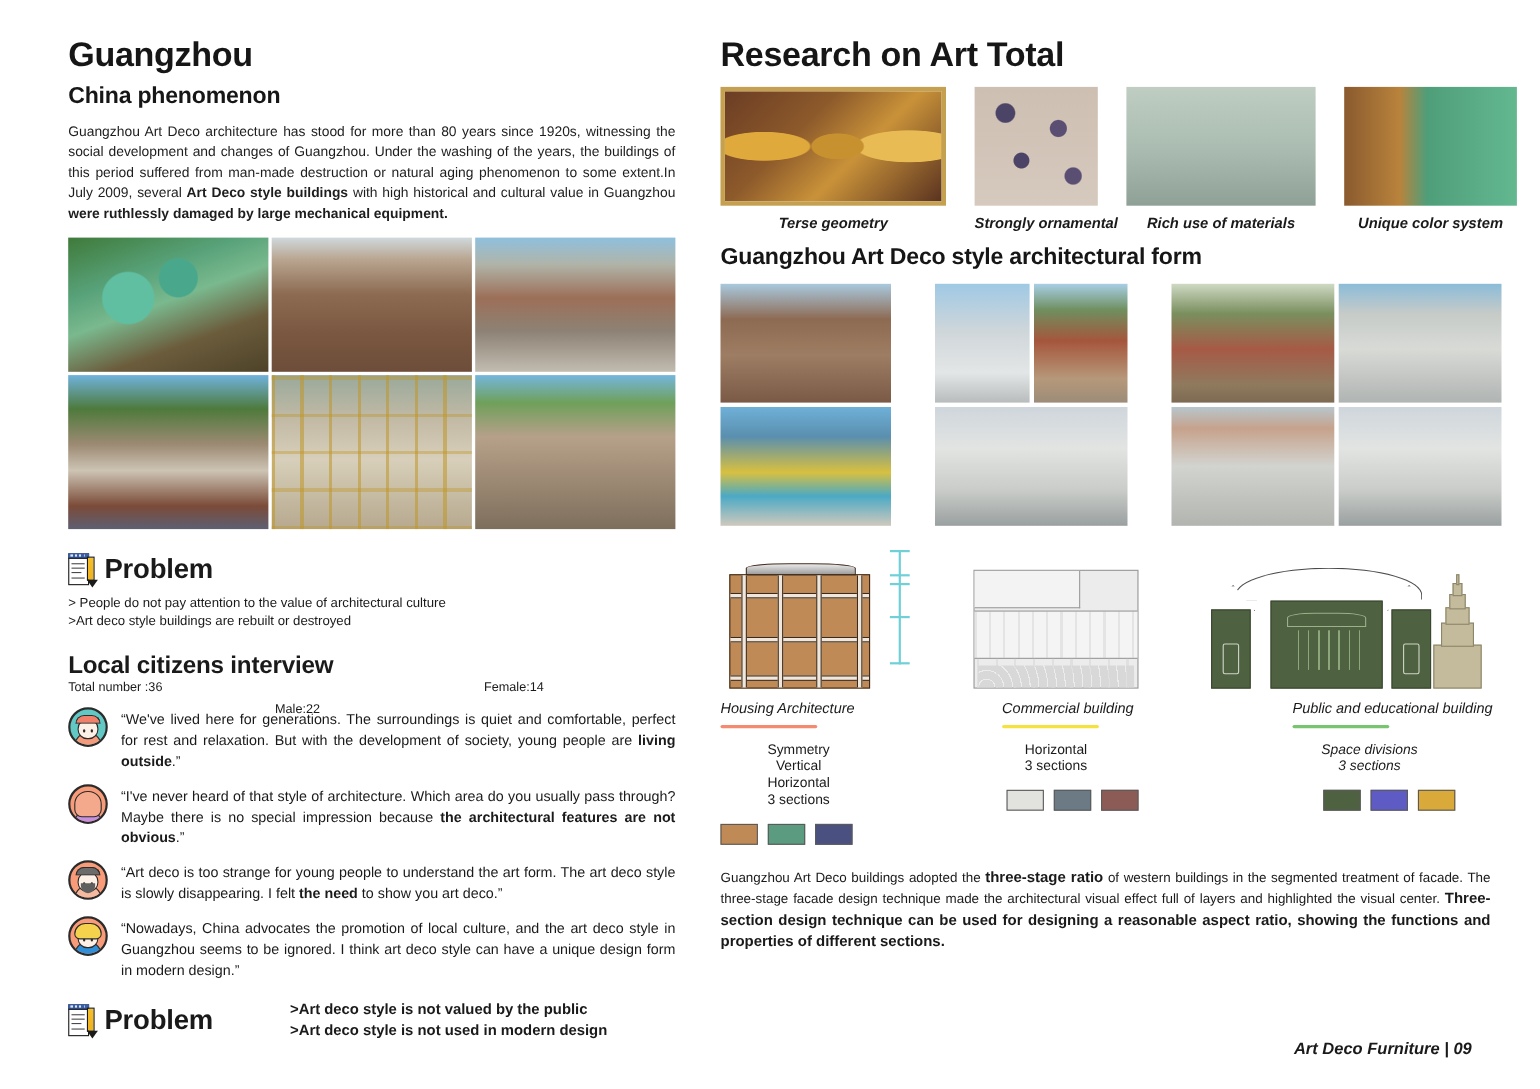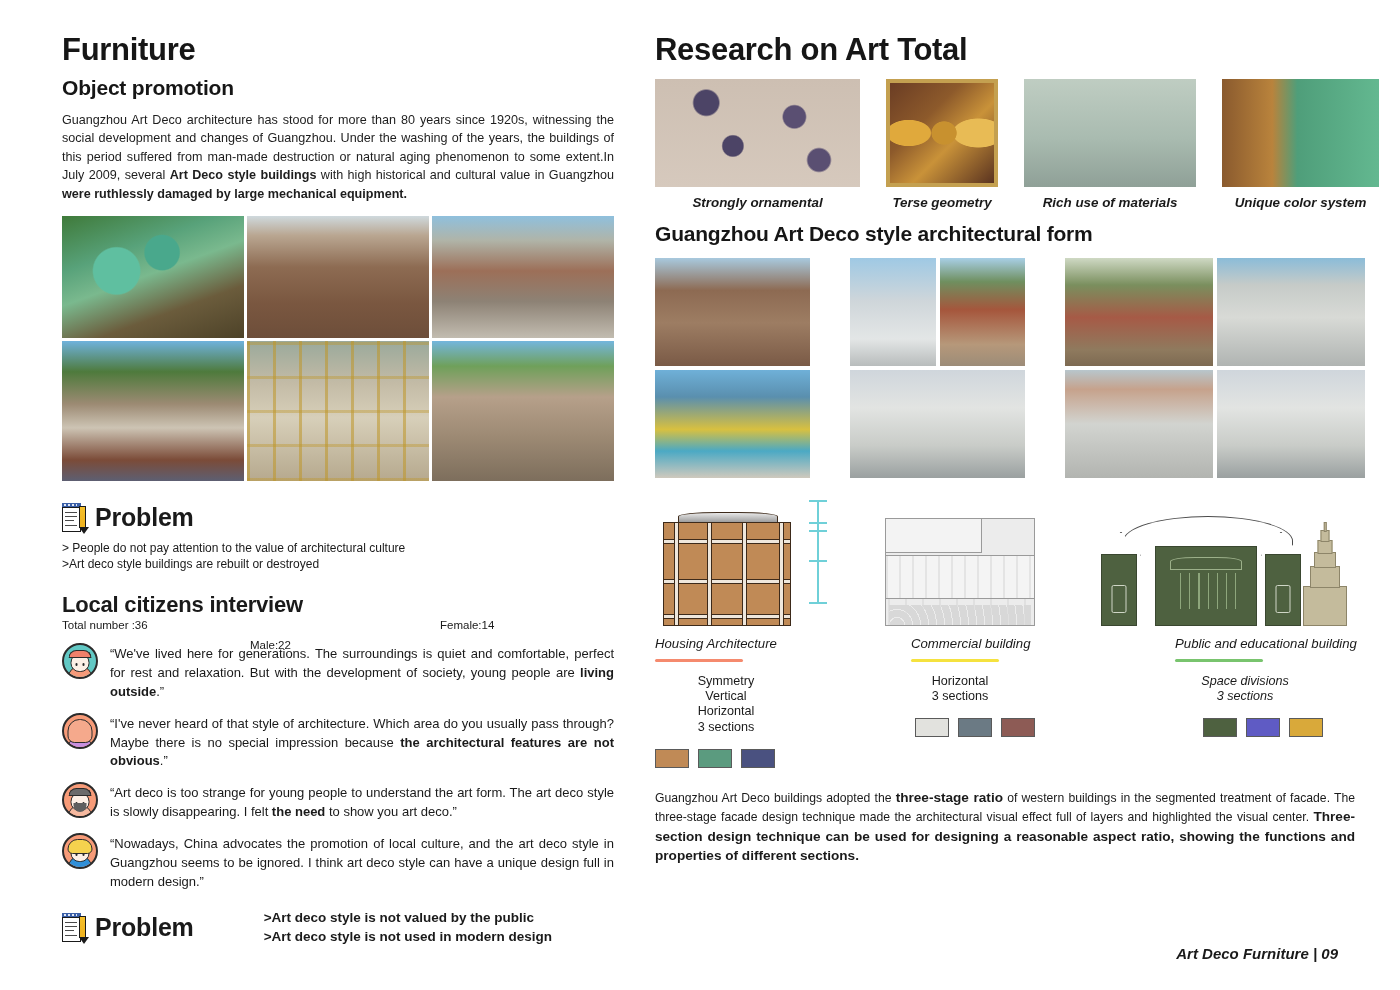--- a/index.html
+++ b/index.html
@@ -341,22 +341,22 @@
     font-size: 15px; font-style: italic; font-weight: 700; color: #1a1a1a;
   }
 </style>
 </head>
 <body>
 
 <div class="page">
 
   <div class="col-left">
 
-    <div class="h1">Furniture</div>
-    <div class="h2 mt">Object promotion</div>
+    <div class="h1">Guangzhou</div>
+    <div class="h2 mt">China phenomenon</div>
 
     <div class="para">Guangzhou Art Deco architecture has stood for more than 80 years since 1920s, witnessing the social development and changes of Guangzhou. Under the washing of the years, the buildings of this period suffered from man-made destruction or natural aging phenomenon to some extent.In July 2009, several <b>Art Deco style buildings</b> with high historical and cultural value in Guangzhou <b>were ruthlessly damaged by large mechanical equipment.</b></div>
 
     <div class="photo-grid pg-3">
       <div class="photo photo-r1 ph-green-net"></div>
       <div class="photo photo-r1 ph-brick"></div>
       <div class="photo photo-r1 ph-street"></div>
       <div class="photo photo-r2 ph-villa"></div>
       <div class="photo photo-r2 ph-scaffold"></div>
       <div class="photo photo-r2 ph-corner"></div>
@@ -427,21 +427,21 @@
 
       <div class="quote-row">
         <div class="avatar av4">
           <div class="av-hair"></div>
           <div class="av-face">
               <span class="av-eye l"></span>
               <span class="av-eye r"></span>
             </div>
           <div class="av-body"></div>
         </div>
-        <div class="quote-text">“Nowadays, China advocates the promotion of local culture, and the art deco style in Guangzhou seems to be ignored. I think art deco style can have a unique design full in modern design.”</div>
+        <div class="quote-text">“Nowadays, China advocates the promotion of local culture, and the art deco style in Guangzhou seems to be ignored. I think art deco style can have a unique design form in modern design.”</div>
       </div>
 
     </div>
 
     <div class="problem2">
       <div class="doc-icon">
         <div class="sheet"></div>
           <div class="bar"></div>
         <div class="line" style="top:9px;width:12px"></div>
         <div class="line" style="top:13px;width:12px"></div>
@@ -458,26 +458,26 @@
     </div>
 
   </div>
 
   <div class="col-right">
 
     <div class="h1">Research on Art Total</div>
 
     <div class="feat-grid">
       <div>
+        <div class="feat-img ph-deco1"></div>
+        <div class="feat-cap">Terse geometry</div>
+      </div>
+      <div>
         <div class="feat-img ph-deco2"></div>
         <div class="feat-cap">Strongly ornamental</div>
-      </div>
-      <div>
-        <div class="feat-img ph-deco1"></div>
-        <div class="feat-cap">Terse geometry</div>
       </div>
       <div>
         <div class="feat-img ph-deco4"></div>
         <div class="feat-cap">Rich use of materials</div>
       </div>
       <div>
         <div class="feat-img ph-deco3"></div>
         <div class="feat-cap">Unique color system</div>
       </div>
     </div>

